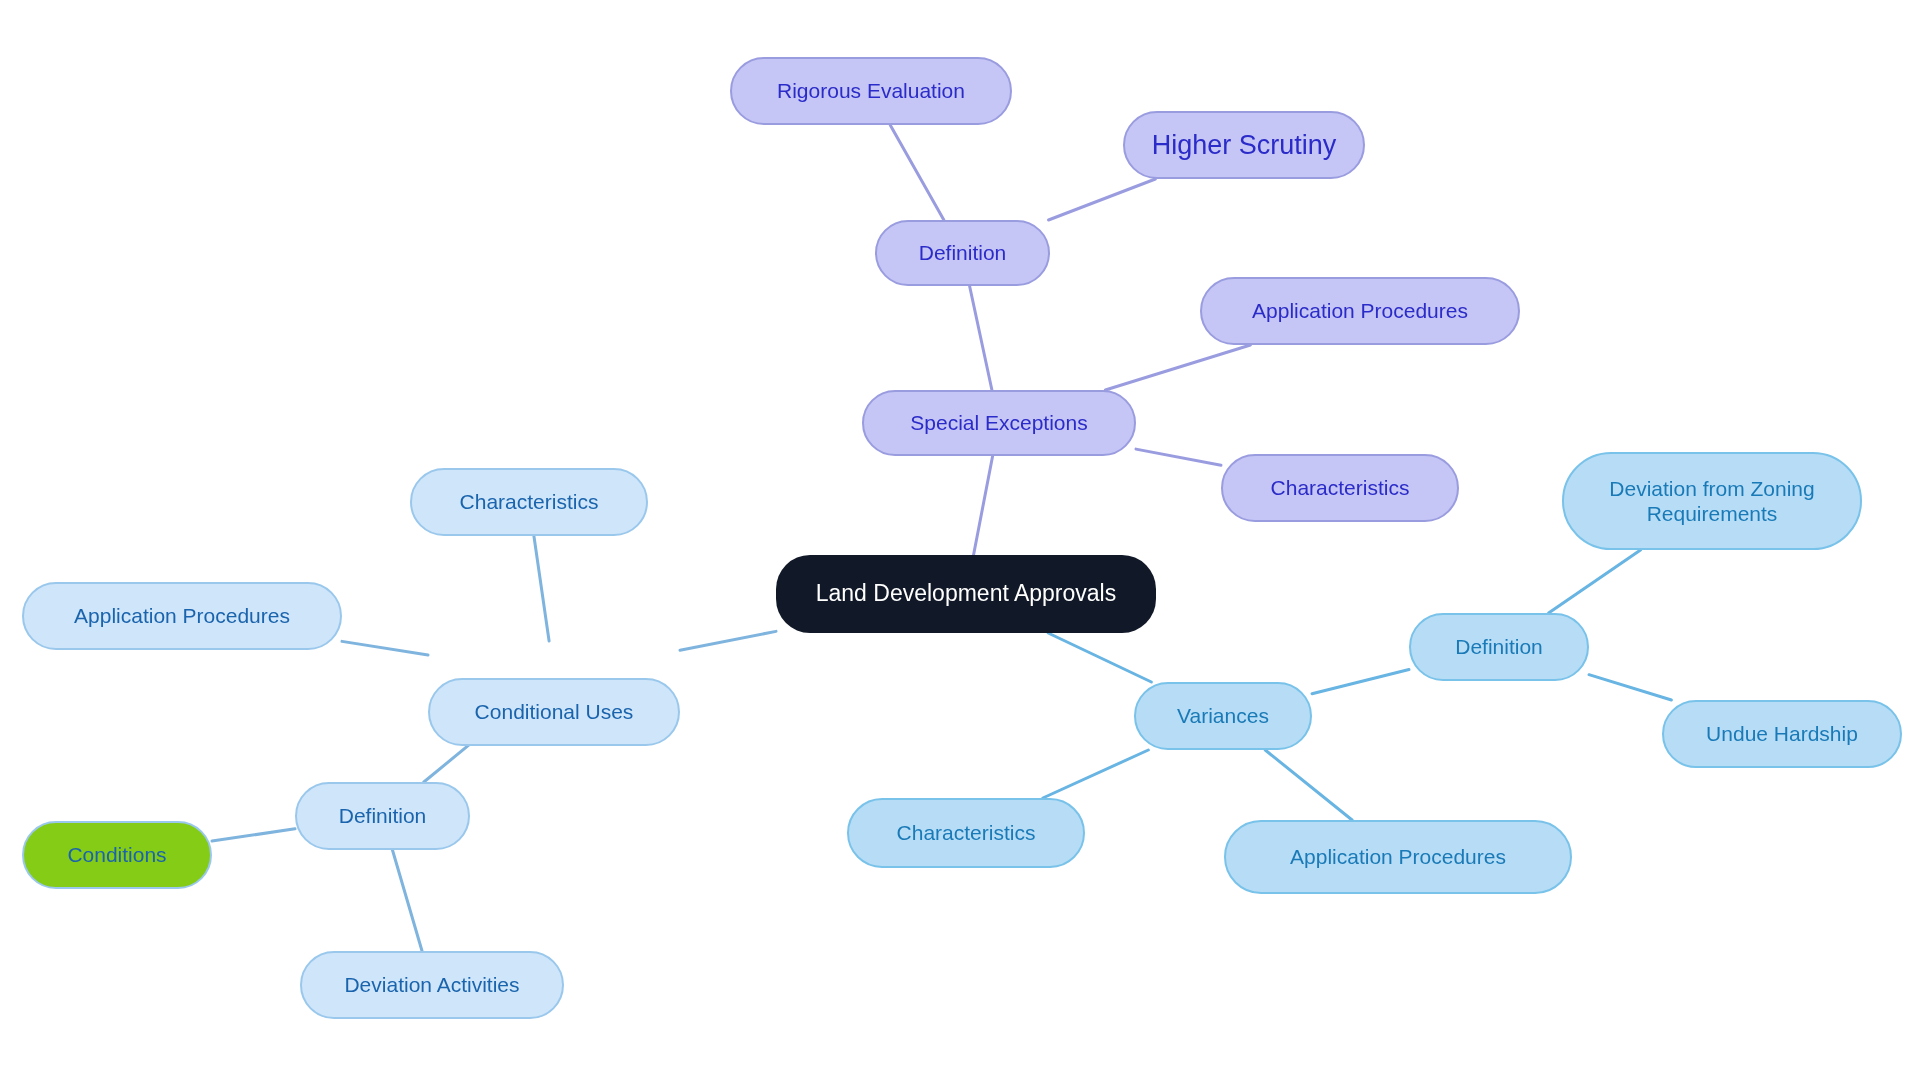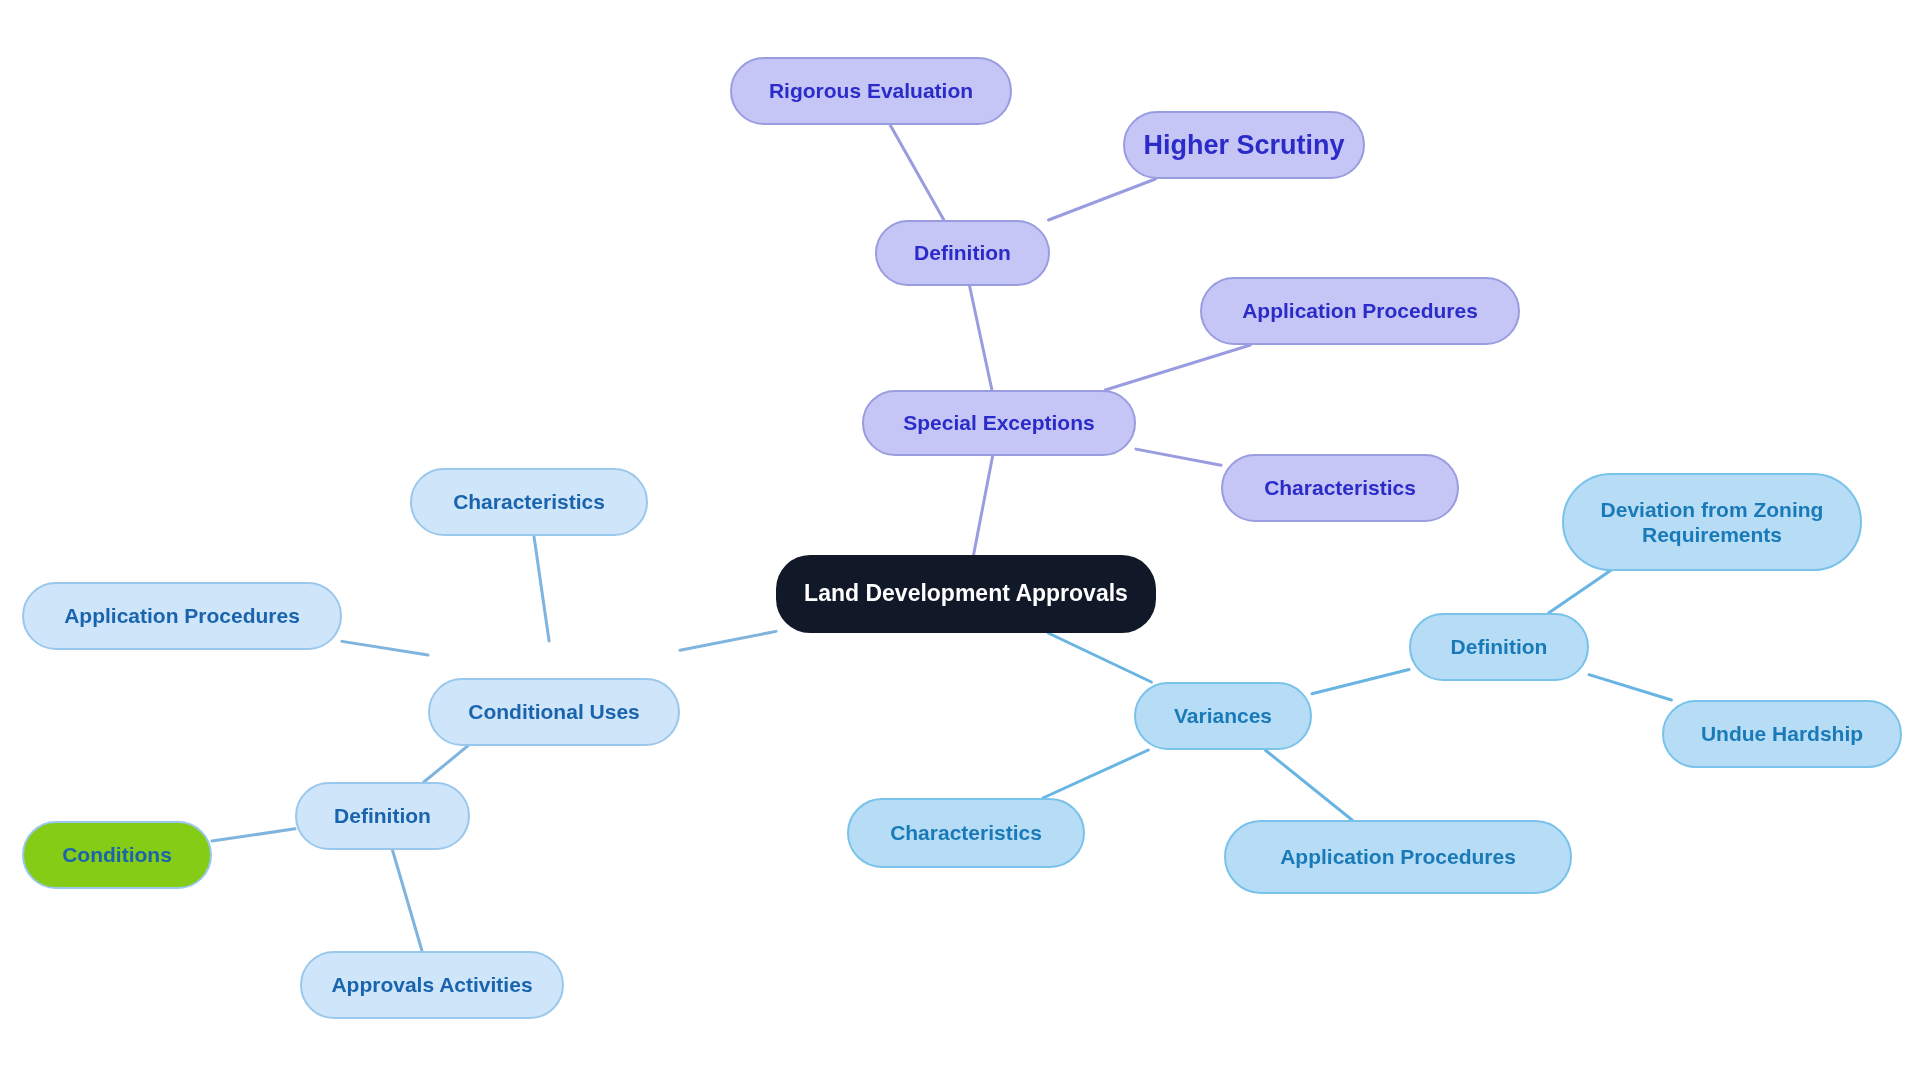--- a/index.html
+++ b/index.html
@@ -33,21 +33,20 @@
     display: flex;
     align-items: center;
     justify-content: center;
     text-align: center;
     border-radius: 999px;
     border-style: solid;
     border-width: 2px;
     line-height: 1.2;
     padding: 0 16px;
     white-space: pre-line;
-    font-weight: bold;
   }
   .mm-node.root {
     border-radius: 34px;
     border-width: 0;
   }
 </style>
 </head>
 <body>
 
 <div id="mindmap-canvas">
@@ -77,22 +76,22 @@
       <div class="mm-node" style="left: 875px; top: 220px; width: 175px; height: 66px; background: rgb(197, 198, 245); border-color: rgb(154, 156, 224); color: rgb(43, 43, 201); font-size: 21px;">Definition</div>
       <div class="mm-node" style="left: 730px; top: 57px; width: 282px; height: 68px; background: rgb(197, 198, 245); border-color: rgb(154, 156, 224); color: rgb(43, 43, 201); font-size: 21px;">Rigorous Evaluation</div>
       <div class="mm-node" style="left: 1123px; top: 111px; width: 242px; height: 68px; background: rgb(197, 198, 245); border-color: rgb(154, 156, 224); color: rgb(43, 43, 201); font-size: 27px;">Higher Scrutiny</div>
       <div class="mm-node" style="left: 1200px; top: 277px; width: 320px; height: 68px; background: rgb(197, 198, 245); border-color: rgb(154, 156, 224); color: rgb(43, 43, 201); font-size: 21px;">Application Procedures</div>
       <div class="mm-node" style="left: 1221px; top: 454px; width: 238px; height: 68px; background: rgb(197, 198, 245); border-color: rgb(154, 156, 224); color: rgb(43, 43, 201); font-size: 21px;">Characteristics</div>
       <div class="mm-node" style="left: 428px; top: 678px; width: 252px; height: 68px; background: rgb(207, 229, 250); border-color: rgb(154, 200, 236); color: rgb(26, 100, 173); font-size: 21px;">Conditional Uses</div>
       <div class="mm-node" style="left: 410px; top: 468px; width: 238px; height: 68px; background: rgb(207, 229, 250); border-color: rgb(154, 200, 236); color: rgb(26, 100, 173); font-size: 21px;">Characteristics</div>
       <div class="mm-node" style="left: 22px; top: 582px; width: 320px; height: 68px; background: rgb(207, 229, 250); border-color: rgb(154, 200, 236); color: rgb(26, 100, 173); font-size: 21px;">Application Procedures</div>
       <div class="mm-node" style="left: 295px; top: 782px; width: 175px; height: 68px; background: rgb(207, 229, 250); border-color: rgb(154, 200, 236); color: rgb(26, 100, 173); font-size: 21px;">Definition</div>
       <div class="mm-node" style="left: 22px; top: 821px; width: 190px; height: 68px; background: #84cc16; border-color: rgb(154, 200, 236); color: rgb(26, 100, 173); font-size: 21px;">Conditions</div>
-      <div class="mm-node" style="left: 300px; top: 951px; width: 264px; height: 68px; background: rgb(207, 229, 250); border-color: rgb(154, 200, 236); color: rgb(26, 100, 173); font-size: 21px;">Approvals Activities</div>
+      <div class="mm-node" style="left: 300px; top: 951px; width: 264px; height: 68px; background: rgb(207, 229, 250); border-color: rgb(154, 200, 236); color: rgb(26, 100, 173); font-size: 21px;">Deviation Activities</div>
       <div class="mm-node" style="left: 1134px; top: 682px; width: 178px; height: 68px; background: rgb(182, 221, 245); border-color: rgb(121, 194, 234); color: rgb(26, 122, 184); font-size: 21px;">Variances</div>
       <div class="mm-node" style="left: 1409px; top: 613px; width: 180px; height: 68px; background: rgb(182, 221, 245); border-color: rgb(121, 194, 234); color: rgb(26, 122, 184); font-size: 21px;">Definition</div>
-      <div class="mm-node" style="left: 1562px; top: 452px; width: 300px; height: 98px; background: rgb(182, 221, 245); border-color: rgb(121, 194, 234); color: rgb(26, 122, 184); font-size: 21px; margin-top: 21px;">Deviation from Zoning
+      <div class="mm-node" style="left: 1562px; top: 452px; width: 300px; height: 98px; background: rgb(182, 221, 245); border-color: rgb(121, 194, 234); color: rgb(26, 122, 184); font-size: 21px;">Deviation from Zoning
 Requirements</div>
       <div class="mm-node" style="left: 1662px; top: 700px; width: 240px; height: 68px; background: rgb(182, 221, 245); border-color: rgb(121, 194, 234); color: rgb(26, 122, 184); font-size: 21px;">Undue Hardship</div>
       <div class="mm-node" style="left: 1224px; top: 820px; width: 348px; height: 74px; background: rgb(182, 221, 245); border-color: rgb(121, 194, 234); color: rgb(26, 122, 184); font-size: 21px;">Application Procedures</div>
       <div class="mm-node" style="left: 847px; top: 798px; width: 238px; height: 70px; background: rgb(182, 221, 245); border-color: rgb(121, 194, 234); color: rgb(26, 122, 184); font-size: 21px;">Characteristics</div>
     </div>
 </div>
 
 </body></html>

